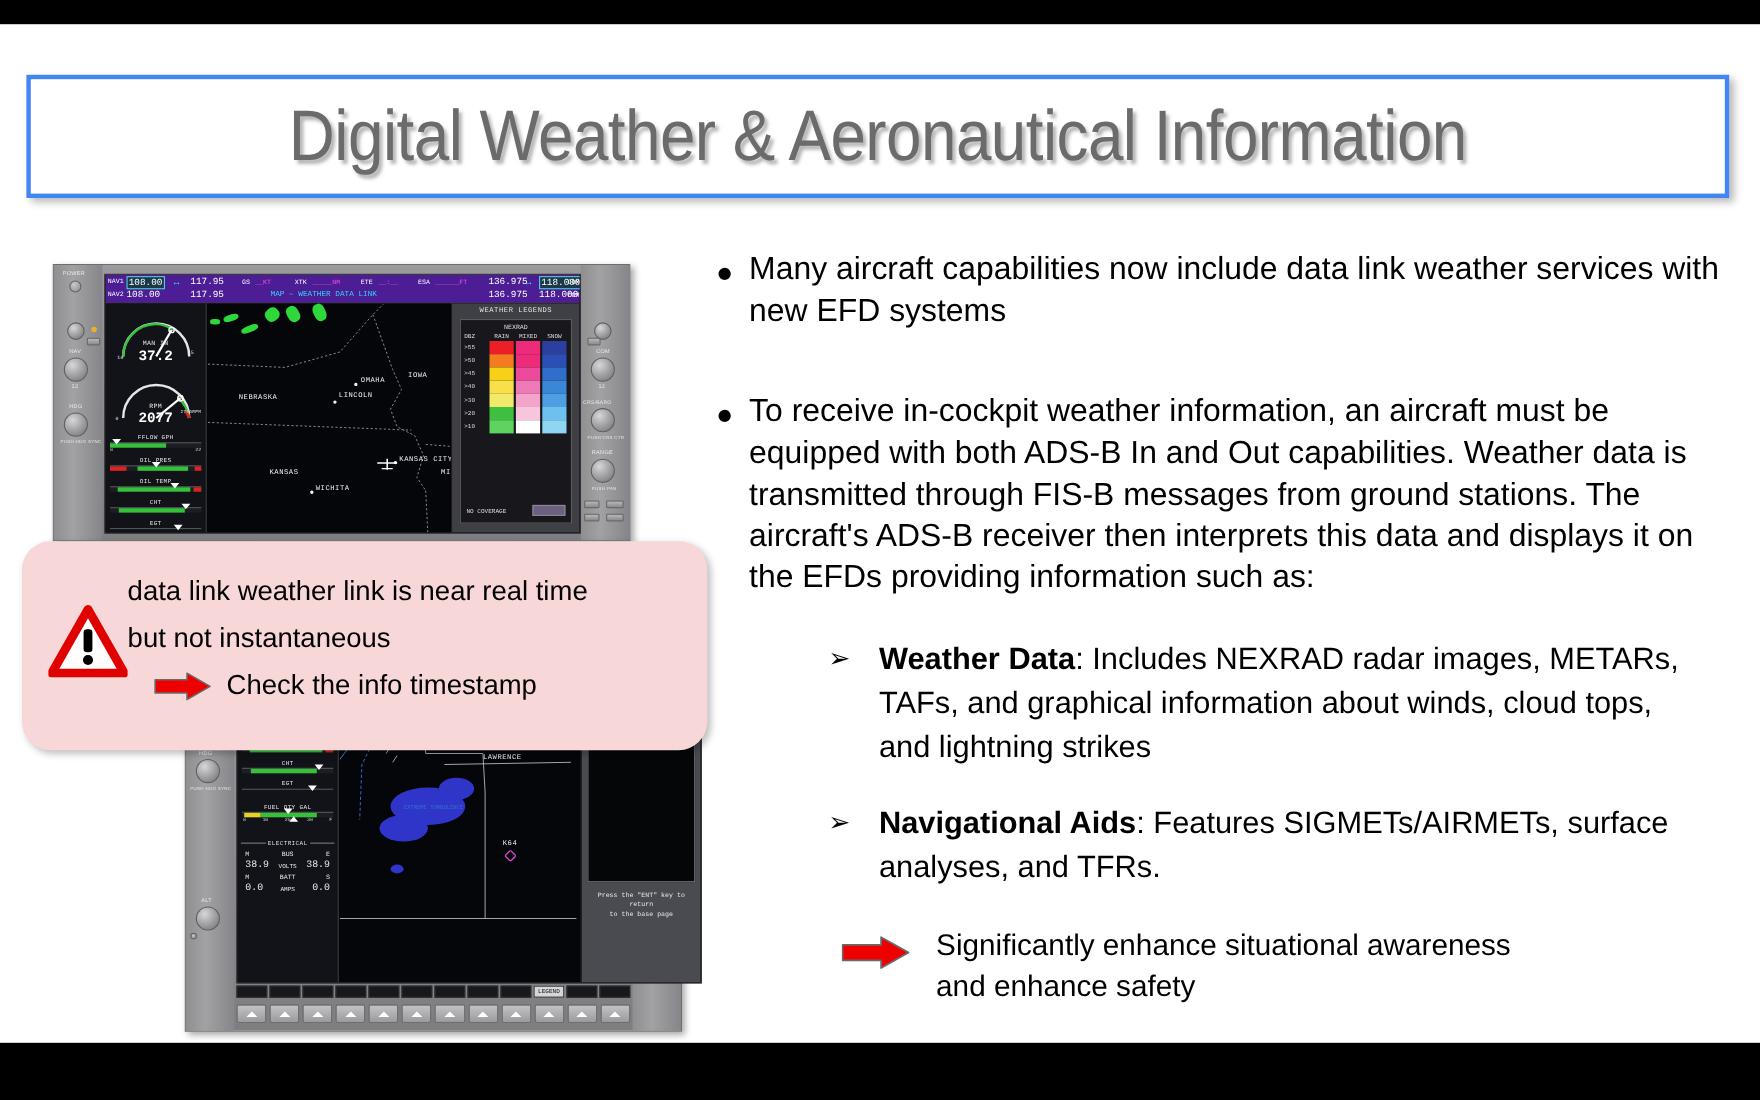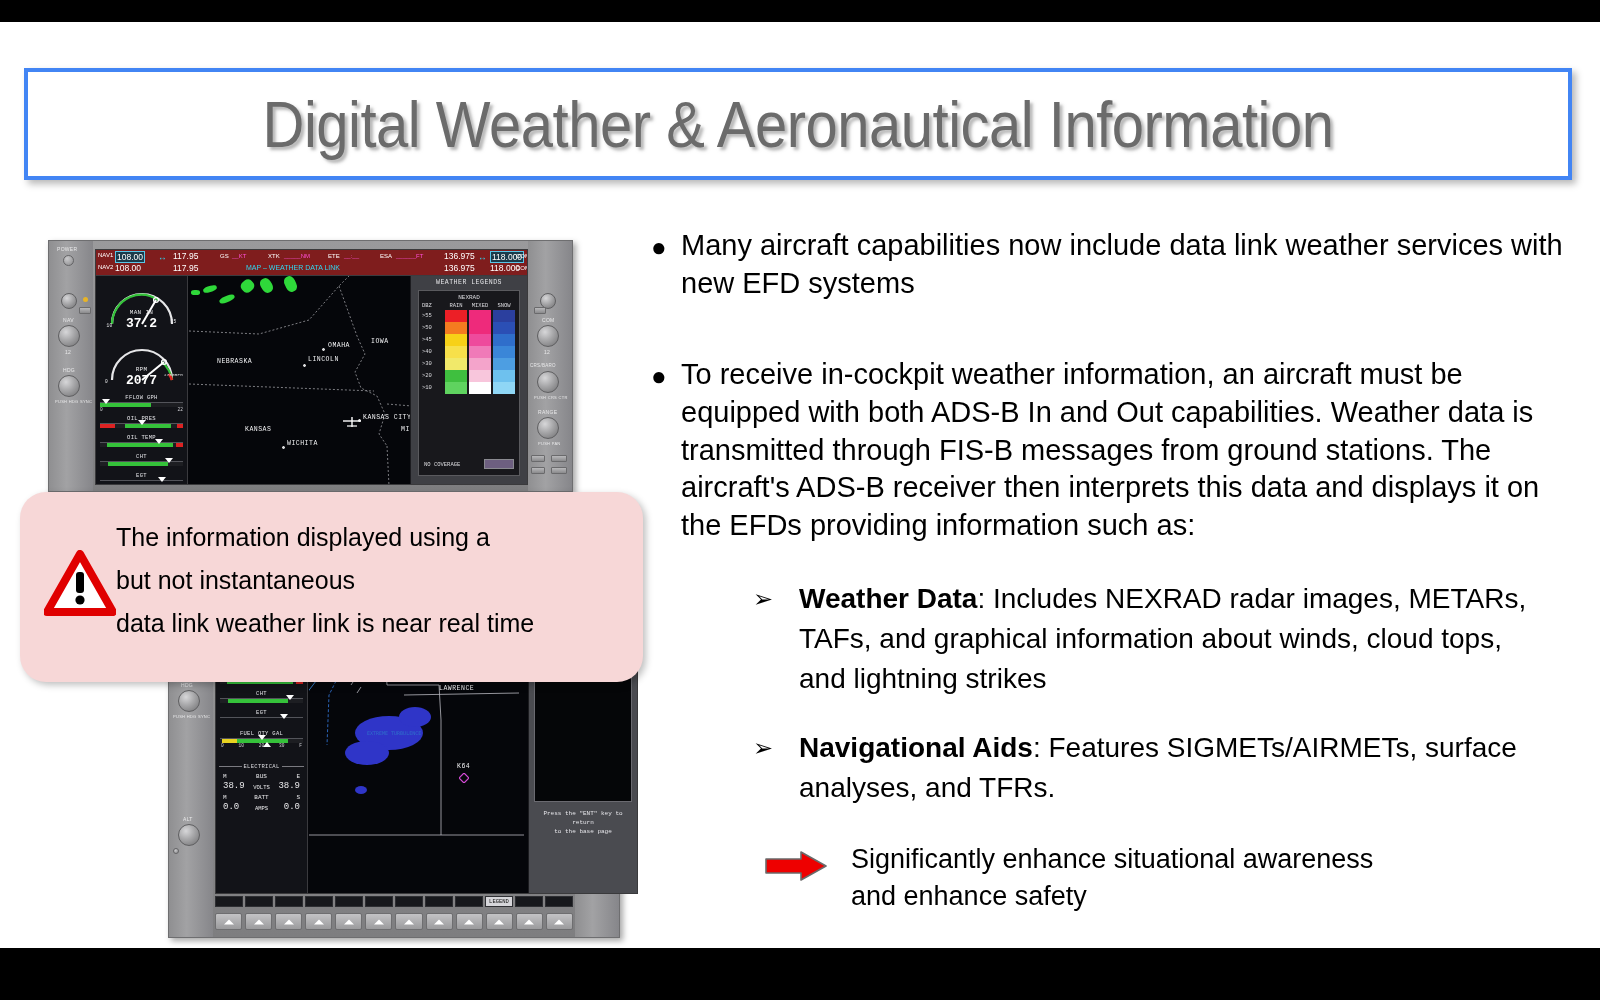--- a/index.html
+++ b/index.html
@@ -136,23 +136,23 @@
     background: #06070a;
     border: 1px solid #3a3a3c;
     overflow: hidden;
   }
 
   
   #scr-top { left: 46px; top: 8px; width: 433px; height: 236px; }
 
   .navbar {
     position: absolute; left: 0; right: 0; top: 0; height: 26px;
-    background: #7f1d1d;
+    background: #4c1d95;
     border-bottom: 1px solid #3c3c40;
-    font-family: Liberation Sans, sans-serif;
+    font-family: Liberation Mono, monospace;
     color: #ffffff;
     font-size: 8.5px;
   }
   .nav-cell { position: absolute; white-space: nowrap; }
   .nav-hl { background: #1a3a4a; color:#fff; padding:0 1px; border:1px solid #59c6e8; }
   .cy { color: #2fd8f2; }
   .mg { color: #ff4fd8; }
   .tiny { font-size: 6px; }
 
   #map-top {
@@ -779,23 +779,28 @@
 
   <div id="callout">
     <div id="callout-icon">
       <svg width="72" height="66" viewBox="0 0 72 66">
         <path d="M36 4 L69 62 L3 62 Z" fill="#ffffff" stroke="#e00000" stroke-width="8" stroke-linejoin="round"></path>
         <rect x="32" y="22" width="8" height="21" rx="3" fill="#000"></rect>
         <circle cx="36" cy="50" r="4.6" fill="#000"></circle>
       </svg>
     </div>
     <div id="callout-lines">
-      <div>The information displayed using a</div>
+      <div>data link weather link is near real time</div>
       <div>but not instantaneous</div>
-      <div>data link weather link is near real time</div>
+      <div class="arrow-line">
+        <svg class="red-arrow" width="52" height="26" viewBox="0 0 52 26">
+          <path d="M1 7 L30 7 L30 1 L51 13 L30 25 L30 19 L1 19 Z" fill="#ee0000" stroke="#6a6a6a" stroke-width="1.4" stroke-linejoin="round"></path>
+        </svg>
+        <span>Check the info timestamp</span>
+      </div>
     </div>
   </div>
 
   <div id="right-col">
 
     <div class="bullet-row" id="bullet-1">
       <div class="bullet-dot">●</div>
       <div class="bullet-text">Many aircraft capabilities now include data link weather services with new EFD systems</div>
     </div>
 

